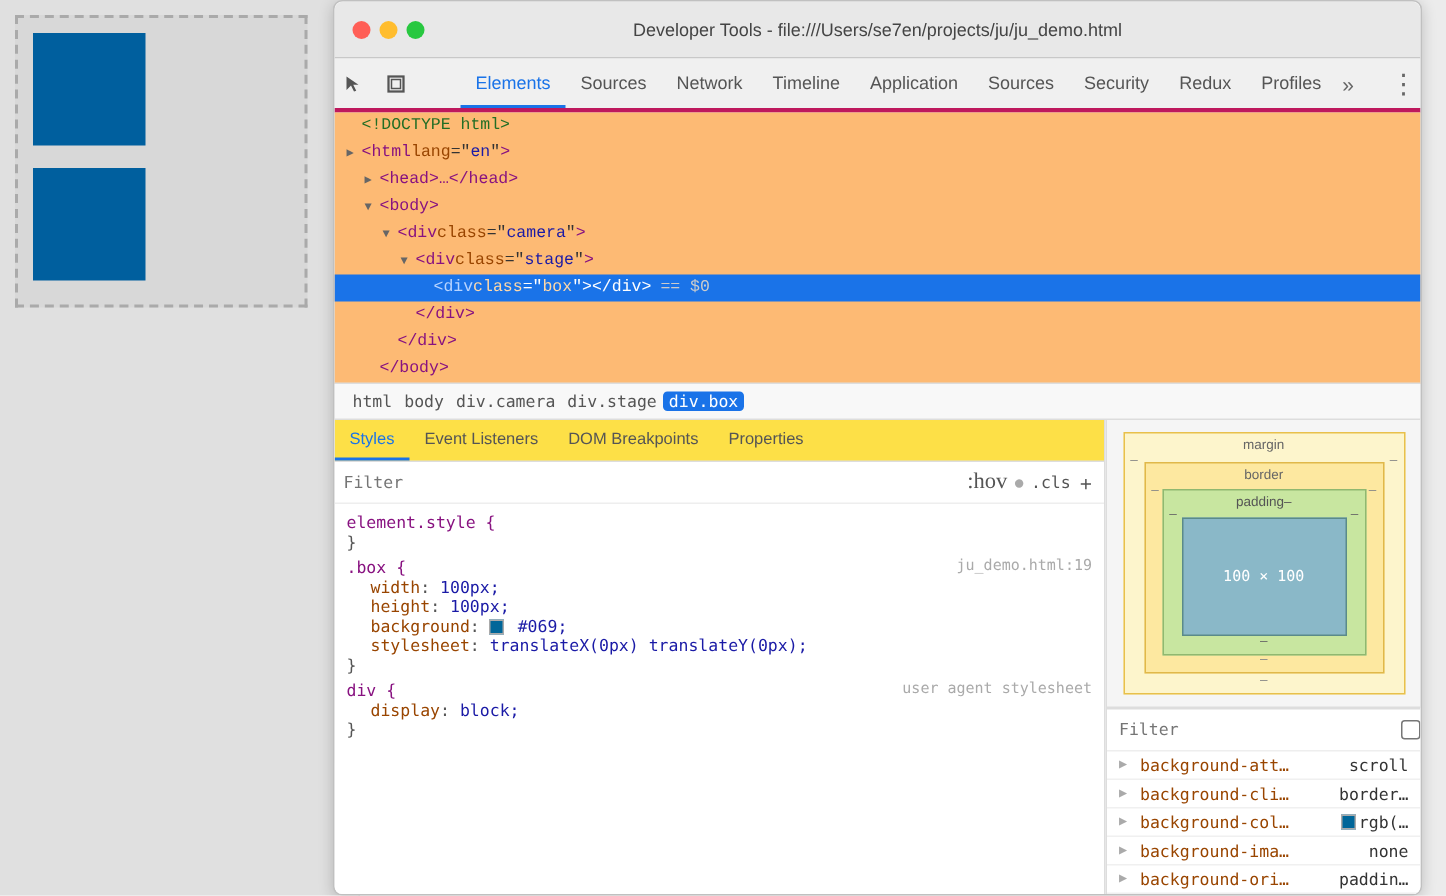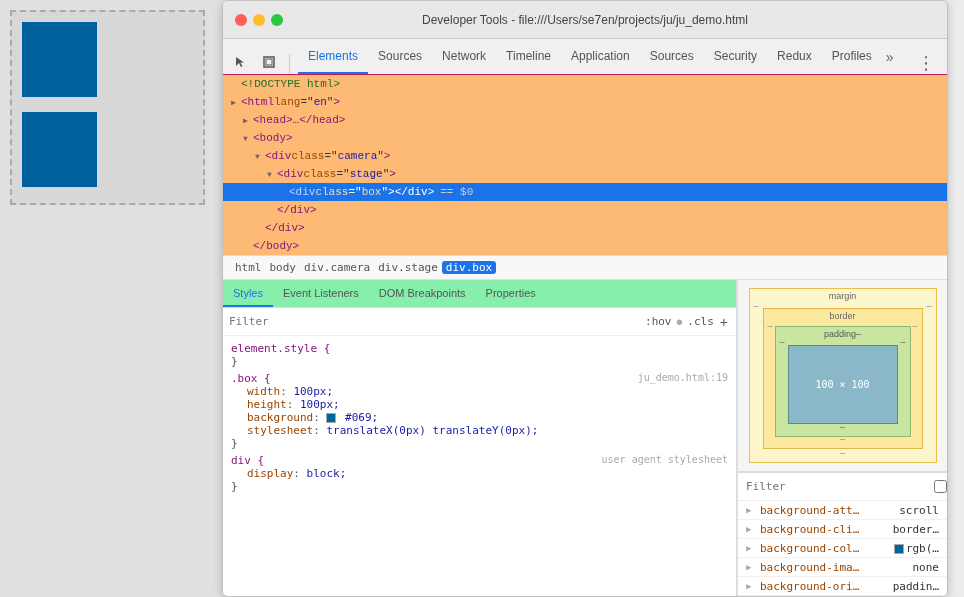--- a/index.html
+++ b/index.html
@@ -97,25 +97,25 @@
       transform: translateX(-50%);
       font-size: 12px;
       color: #444;
       white-space: nowrap;
     }
 
     
     .toolbar {
       height: 36px;
       background: #f0f0f0;
-      border-bottom: 1px solid #be185d;
-      display: flex;
-      align-items: flex-end;
+      border-bottom: 3px solid #be185d;
+      display: flex;
+      align-items: center;
       padding: 0 6px;
-      gap: 4px;
+      gap: 14px;
     }
 
     .toolbar-icon-btn {
       width: 24px;
       height: 24px;
       background: none;
       border: none;
       cursor: pointer;
       display: flex;
       align-items: center;
@@ -238,21 +238,21 @@
       background: #fff;
       border-right: 1px solid #ddd;
       overflow: hidden;
       display: flex;
       flex-direction: column;
     }
 
     .styles-tabs {
       display: flex;
       border-bottom: 1px solid #ddd;
-      background: #86efac;
+      background: #fde047;
       height: 28px;
     }
 
     .style-tab {
       padding: 0 10px;
       height: 100%;
       display: flex;
       align-items: center;
       font-size: 11px;
       color: #555;
@@ -277,22 +277,22 @@
     .filter-input {
       flex: 1;
       border: none;
       background: none;
       font-size: 11px;
       outline: none;
       font-family: 'Menlo', monospace;
     }
 
     .hov-btn {
-      font-family: Liberation Mono, monospace;
-      font-size: 11px;
+      font-family: Liberation Serif, serif;
+      font-size: 15px;
       color: #555;
       cursor: pointer;
       border: none;
       background: none;
     }
 
     .cls-btn {
       font-family: 'Menlo', monospace;
       font-size: 11px;
       color: #555;

